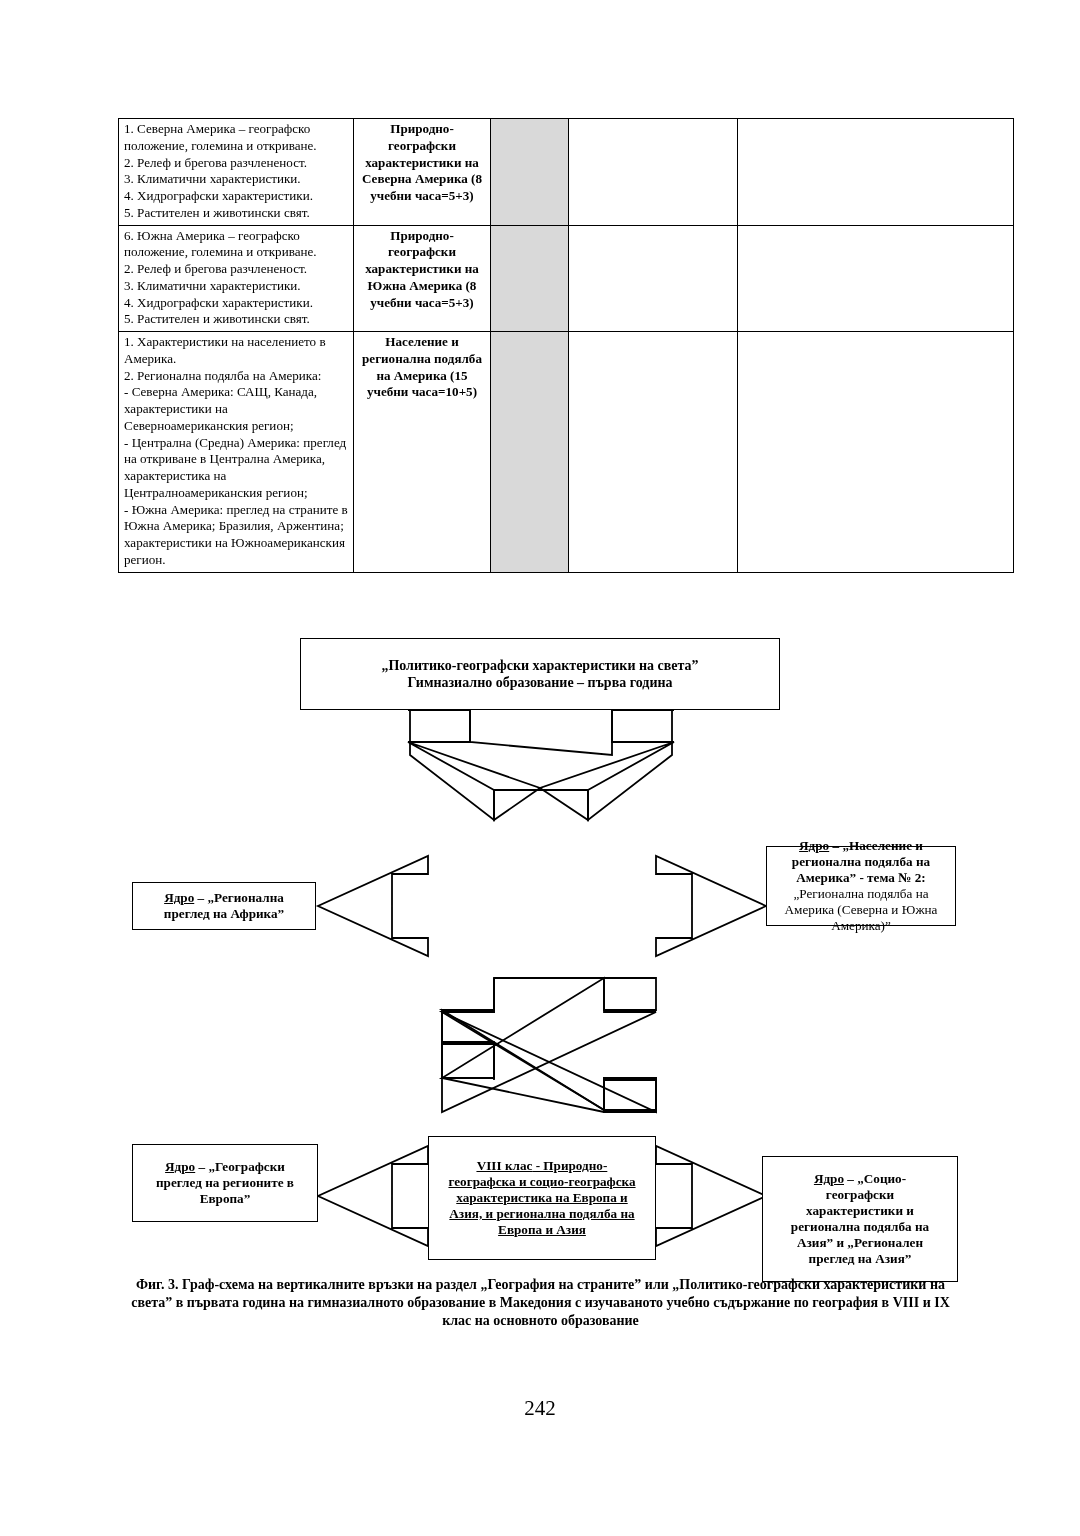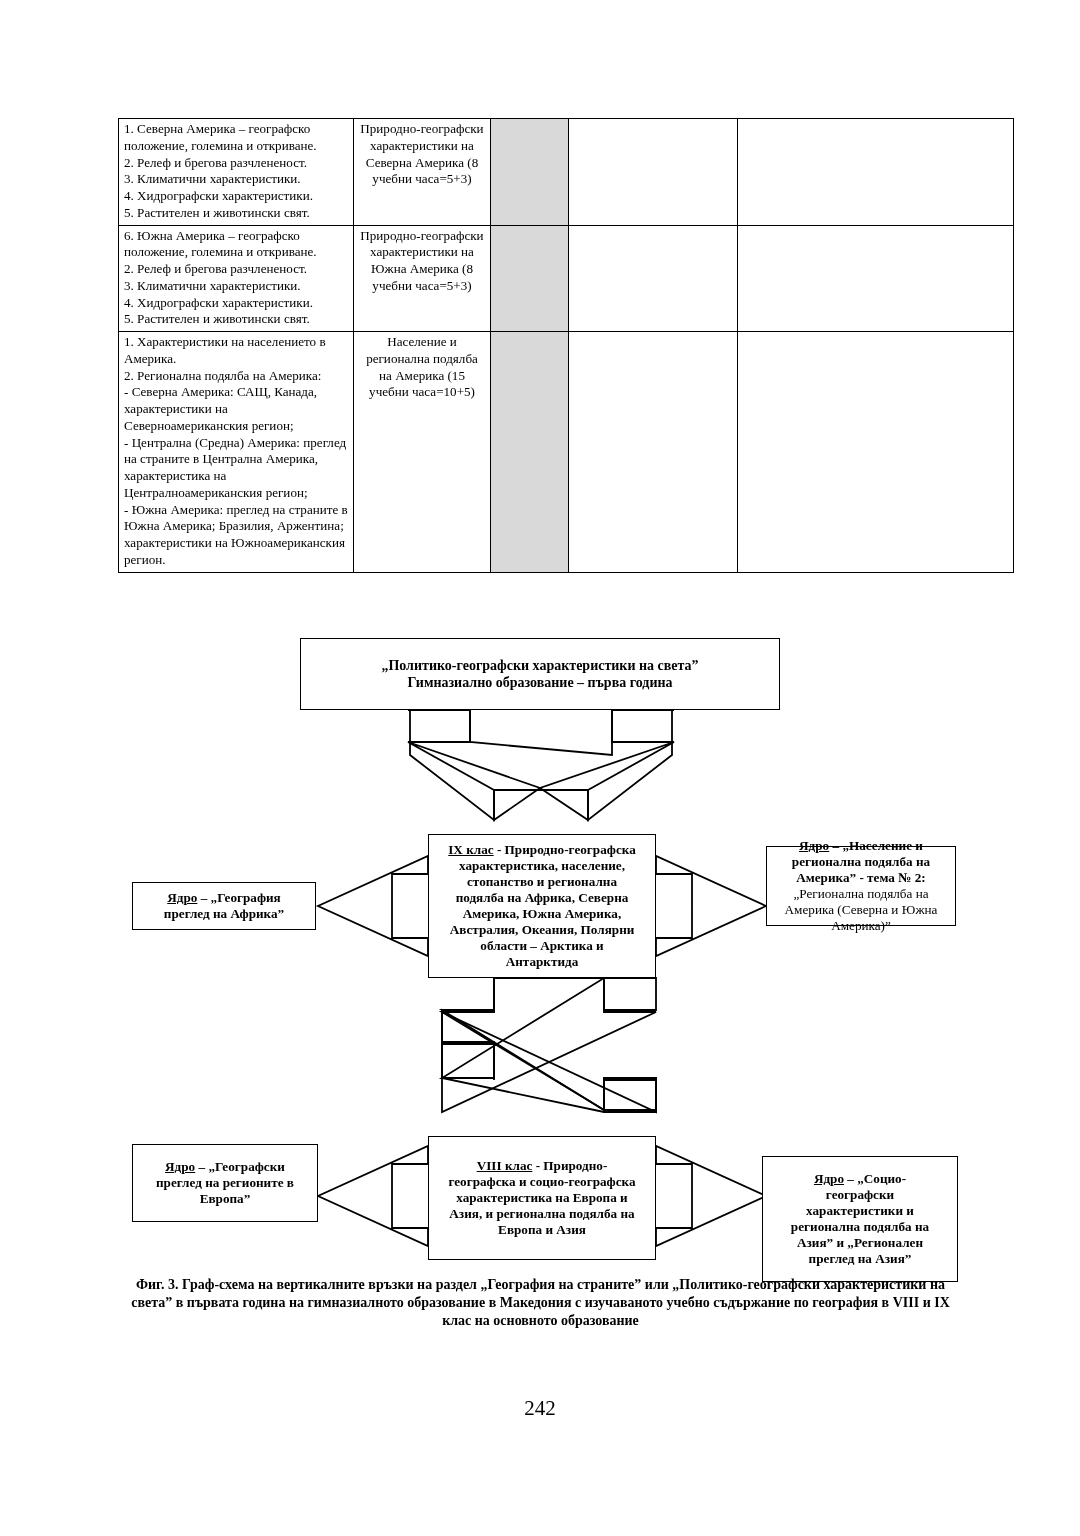--- a/index.html
+++ b/index.html
@@ -13,21 +13,21 @@
   .tbl-wrap{position:absolute;left:118px;top:118px;width:840px;}
   table.curric{border-collapse:collapse;width:840px;table-layout:fixed;}
   table.curric td{
     border:1px solid #000;
     vertical-align:top;
     padding:2px 5px 3px 5px;
     font-size:13.1px;
     line-height:1.28;
   }
   table.curric td.c1{width:224px;text-align:left;margin-left:15px;}
-  table.curric td.c2{width:126px;text-align:center;font-weight:normal;}
+  table.curric td.c2{width:126px;text-align:center;font-weight:bold;}
   table.curric td.c3{width:67px;background:#d9d9d9;}
   table.curric td.c4{width:158px;}
   table.curric td.c5{width:265px;}
   .cellline{display:block;}
 
   
   .diagram{position:absolute;left:0;top:620px;width:1080px;height:660px;}
   .diagram svg{display:block;}
 
   .nodebox{
@@ -43,21 +43,21 @@
     padding:4px 17px;
   }
   .nodebox .inner{width:100%;}
   .u{text-decoration:underline;}
   .notbold{font-weight:normal;}
 
   #box-top    {left:300px; top:18px;  width:480px; height:72px;  font-size:14px;}
   #box-ix     {left:428px; top:214px; width:228px; height:144px;}
   #box-africa {left:132px; top:262px; width:184px; height:48px;}
   #box-america{left:766px; top:226px; width:190px; height:80px;}
-  #box-viii   {left:428px; top:516px; width:228px; height:124px;}
+  #box-viii   {left:428px; top:516px; width:228px; height:124px;text-decoration:underline;}
   #box-europe {left:132px; top:524px; width:186px; height:78px;}
   #box-asia   {left:762px; top:536px; width:196px; height:126px;}
 
   
   .caption{
     position:absolute;left:118px;top:1276px;width:845px;
     text-align:center;font-weight:bold;font-size:14px;line-height:1.30;
   }
   .pagenum{
     position:absolute;left:0;top:1396px;width:1080px;
@@ -94,21 +94,21 @@
         <td class="c2">Природно-географски характеристики на Южна Америка (8 учебни часа=5+3)</td>
         <td class="c3"></td>
         <td class="c4"></td>
         <td class="c5"></td>
       </tr>
       <tr>
         <td class="c1">
           <span class="cellline">1. Характеристики на населението в Америка.</span>
           <span class="cellline">2. Регионална подялба на Америка:</span>
           <span class="cellline">- Северна Америка: САЩ, Канада, характеристики на Северноамериканския регион;</span>
-          <span class="cellline">- Централна (Средна) Америка: преглед на страните в Централна Америка, характеристика на Централноамериканския регион;</span>
+          <span class="cellline">- Централна (Средна) Америка: преглед на откриване в Централна Америка, характеристика на Централноамериканския регион;</span>
           <span class="cellline">- Южна Америка: преглед на страните в Южна Америка; Бразилия, Аржентина; характеристики на Южноамериканския регион.</span>
         </td>
         <td class="c2">Население и регионална подялба на Америка (15 учебни часа=10+5)</td>
         <td class="c3"></td>
         <td class="c4"></td>
         <td class="c5"></td>
       </tr>
     </tbody>
   </table>
 </div>
@@ -177,26 +177,23 @@
     </g>
   </svg>
 
   <div class="nodebox" id="box-top">
     <span class="inner">
       <span>„Политико-географски характеристики на света”</span><br>
       <span>Гимназиално образование – първа година</span>
     </span>
   </div>
 
-  <div class="nodebox" id="box-ix">
-    <span class="inner"><span class="u">IX клас</span><span> - Природно-географска характеристика, население, стопанство и регионална подялба на Африка, Северна Америка, Южна Америка, Австралия, Океания, Полярни области – Арктика и Антарктида</span></span>
-  </div>
 
   <div class="nodebox" id="box-africa">
-    <span class="inner"><span class="u">Ядро</span><span> – „География преглед на Африка”</span></span>
+    <span class="inner"><span class="u">Ядро</span><span> – „Регионална преглед на Африка”</span></span>
   </div>
 
   <div class="nodebox" id="box-america">
     <span class="inner"><span class="u">Ядро</span><span> – „Население и регионална подялба на Америка” - тема № 2:</span> <span class="notbold">„Регионална подялба на Америка (Северна и Южна Америка)”</span></span>
   </div>
 
   <div class="nodebox" id="box-viii">
     <span class="inner"><span class="u">VIII клас</span><span> - Природно-географска и социо-географска характеристика на Европа и Азия, и регионална подялба на Европа и Азия</span></span>
   </div>
 

